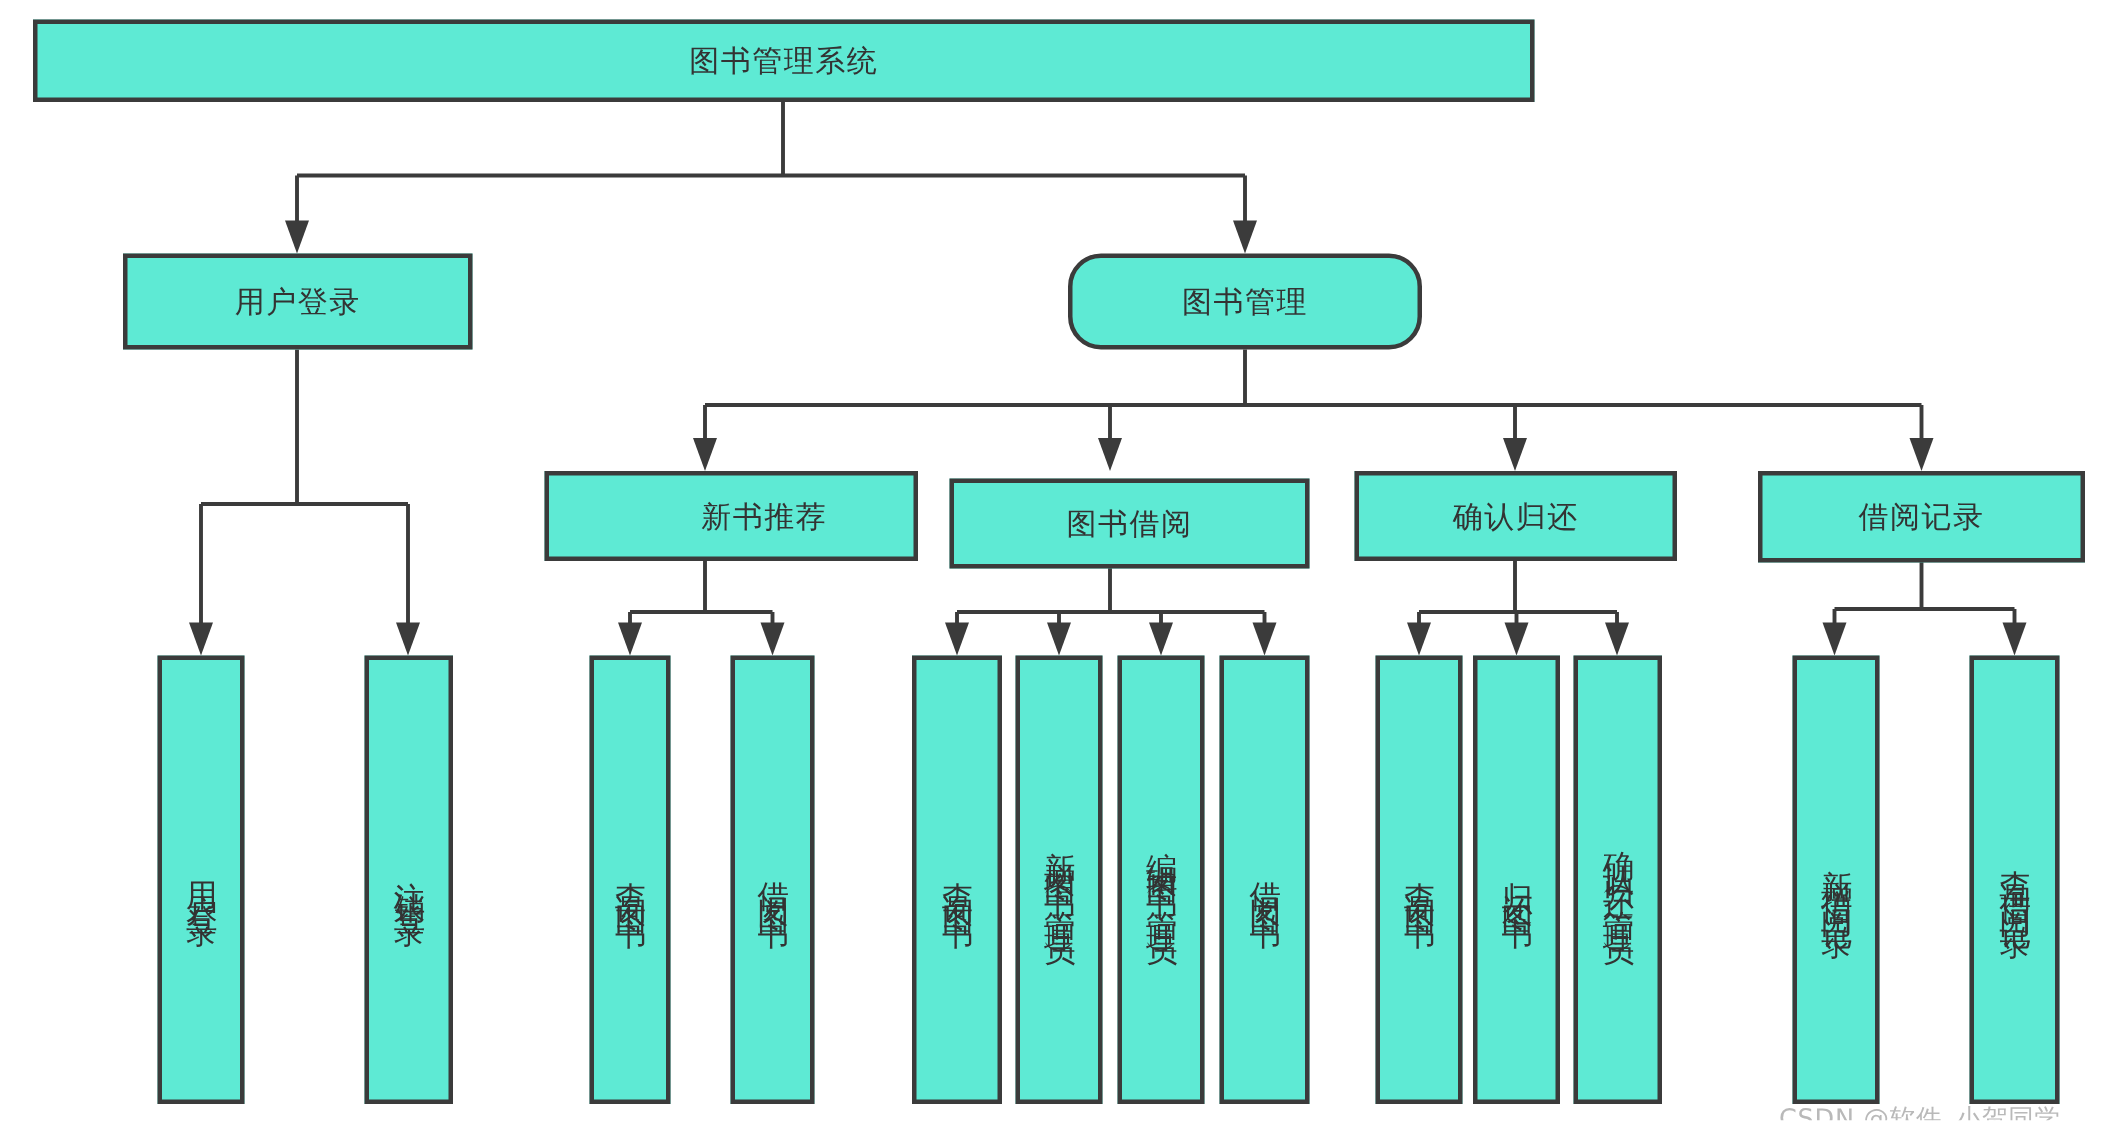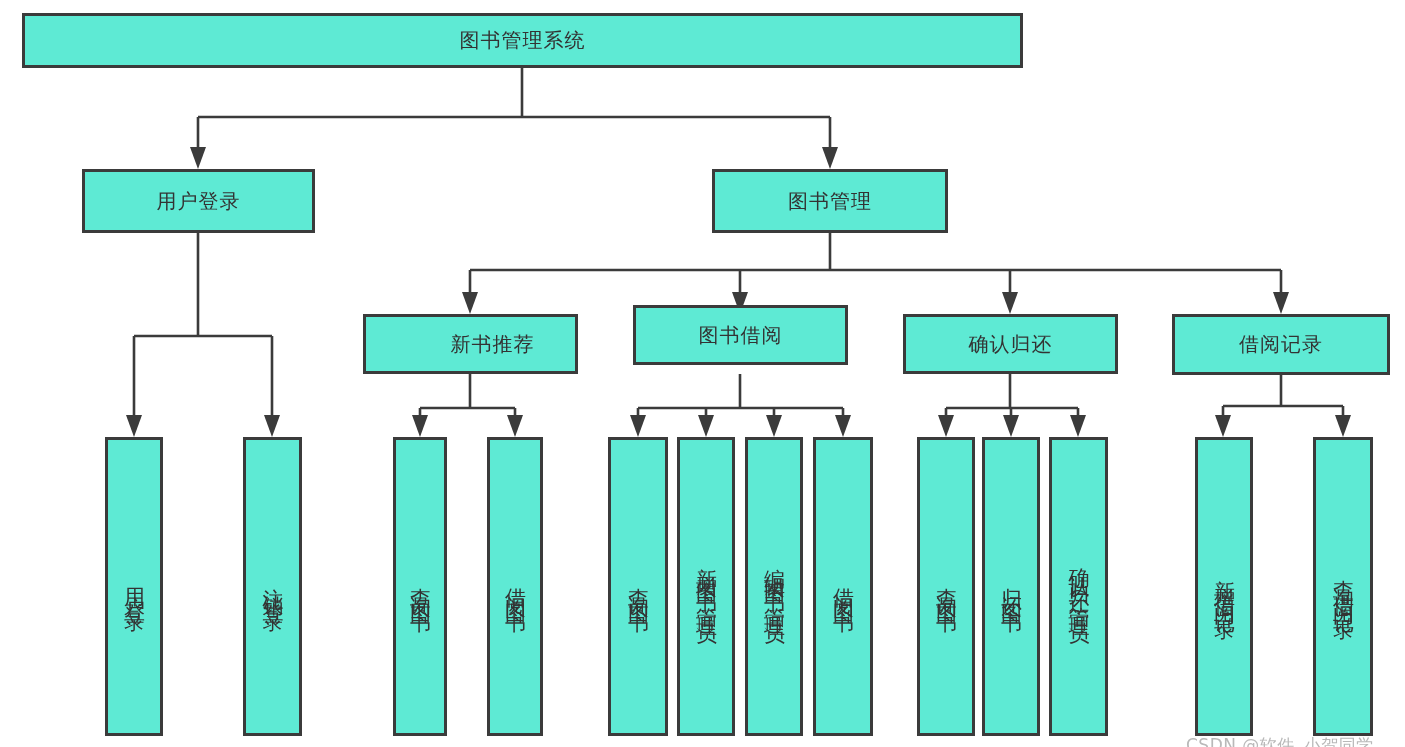--- a/index.html
+++ b/index.html
@@ -114,28 +114,28 @@
       <polygon points="1343,437 1335,415 1351,415" style="fill: var(--line, #3b3b3b);"></polygon>
     </svg>
 
   <div class="box" style="left:22px; top:13px; width:1001px; height:55px;">
     <span class="hlabel">图书管理系统</span>
   </div>
 
   <div class="box" style="left:82px; top:169px; width:233px; height:64px;">
     <span class="hlabel">用户登录</span>
   </div>
-  <div class="box" style="left:712px; top:169px; width:236px; height:64px;">
+  <div class="box" style="left:712px; top:169px; width:236px; height:64px;border-radius:22px;">
     <span class="hlabel">图书管理</span>
   </div>
 
-  <div class="box" style="left:363px; top:314px; width:215px; height:60px;padding-left:44px;">
+  <div class="box" style="left:363px; top:314px; width:249px; height:60px;padding-left:44px;">
     <span class="hlabel">新书推荐</span>
   </div>
-  <div class="box" style="left:633px; top:305px; width:215px; height:60px;">
+  <div class="box" style="left:633px; top:319px; width:240px; height:60px;">
     <span class="hlabel">图书借阅</span>
   </div>
   <div class="box" style="left:903px; top:314px; width:215px; height:60px;">
     <span class="hlabel">确认归还</span>
   </div>
   <div class="box" style="left:1172px; top:314px; width:218px; height:61px;">
     <span class="hlabel">借阅记录</span>
   </div>
 
   <div class="box" style="left:105px; top:437px; width:58px; height:299px;">

